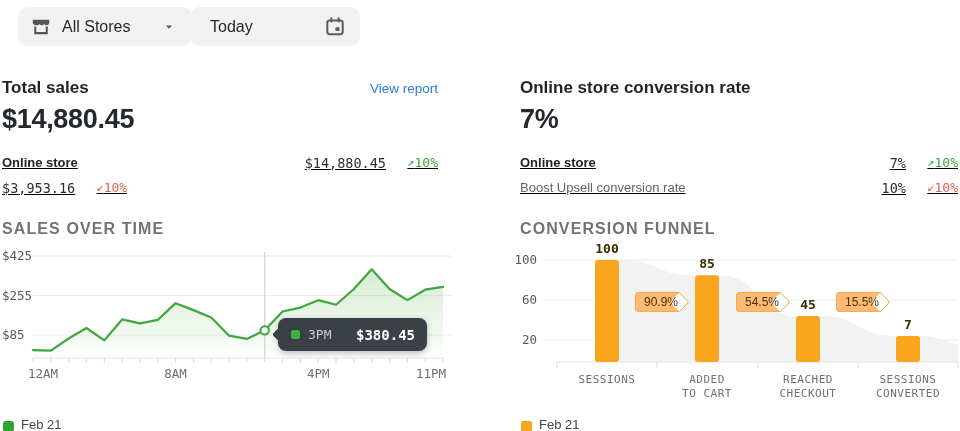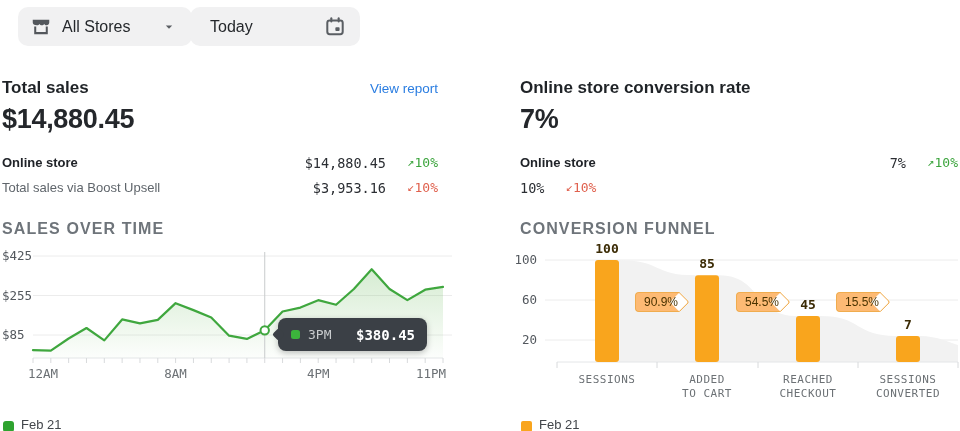--- a/index.html
+++ b/index.html
@@ -18,21 +18,21 @@
 
   
   .panel-title { position:absolute; top:78px; font-size:17px; font-weight:bold; color:#1f2327; }
   #sales-title-row { left:2px; width:436px; display:flex; justify-content:space-between; align-items:baseline; }
   #conv-title { left:520px; }
   .view-link { font-size:13.5px; font-weight:normal; color:#2a7de1; text-decoration:none;margin-left:20px; }
   .big-number { position:absolute; top:104px; font-size:27px; font-weight:bold; color:#24272b; letter-spacing:-0.3px; }
   #sales-total { left:2px; } #conv-total { left:520px; }
 
   
-  .rows { position:absolute; top:150px; }
+  .rows { position:absolute; top:150px;text-decoration:underline; }
   #sales-rows { left:2px; width:436px; } #conv-rows { left:520px; width:438px; }
   .mrow { display:flex; align-items:center; height:25px; font-size:13px; }
   .mrow .lbl { flex:1; color:#5f656b; }
   .mrow .lbl.strong { color:#202328; font-weight:bold; }
   .mrow .val { font-family:"DejaVu Sans Mono", monospace; font-size:13.5px; color:#2b2e33; text-align:right; }
   .mrow .chg { width:52px; text-align:right; font-family:"DejaVu Sans Mono", monospace; font-size:13px; }
   .chg.up  { color:#3da53e; } .chg.down { color:#e0614e; }
   .chg .arr { font-size:12px; position:relative; top:-1px; }
 
   
@@ -104,21 +104,20 @@
 </div>
 <div class="big-number" id="sales-total">$14,880.45</div>
 
 <div class="rows" id="sales-rows">
   <div class="mrow">
     <span class="lbl strong">Online store</span>
     <span class="val">$14,880.45</span>
     <span class="chg up"><span class="arr">↗</span><span>10%</span></span>
   </div>
   <div class="mrow">
-    <span class="lbl">Total sales via Boost Upsell</span>
     <span class="val">$3,953.16</span>
     <span class="chg down"><span class="arr">↙</span><span>10%</span></span>
   </div>
 </div>
 
 <div class="section-h" id="sales-section">SALES OVER TIME</div>
 
 <div id="sales-chart">
   <svg width="460" height="160">
     <defs>
@@ -183,20 +182,21 @@
 <div class="panel-title" id="conv-title">Online store conversion rate</div>
 <div class="big-number" id="conv-total">7%</div>
 
 <div class="rows" id="conv-rows">
   <div class="mrow">
     <span class="lbl strong">Online store</span>
     <span class="val">7%</span>
     <span class="chg up"><span class="arr">↗</span><span>10%</span></span>
   </div>
   <div class="mrow">
+    <span class="lbl">Boost Upsell conversion rate</span>
     <span class="val">10%</span>
     <span class="chg down"><span class="arr">↙</span><span>10%</span></span>
   </div>
 </div>
 
 <div class="section-h" id="conv-section">CONVERSION FUNNEL</div>
 
 <div id="funnel-chart">
   <svg width="450" height="170">
       <line x1="35" y1="20" x2="448" y2="20" stroke="#ececec"></line>

